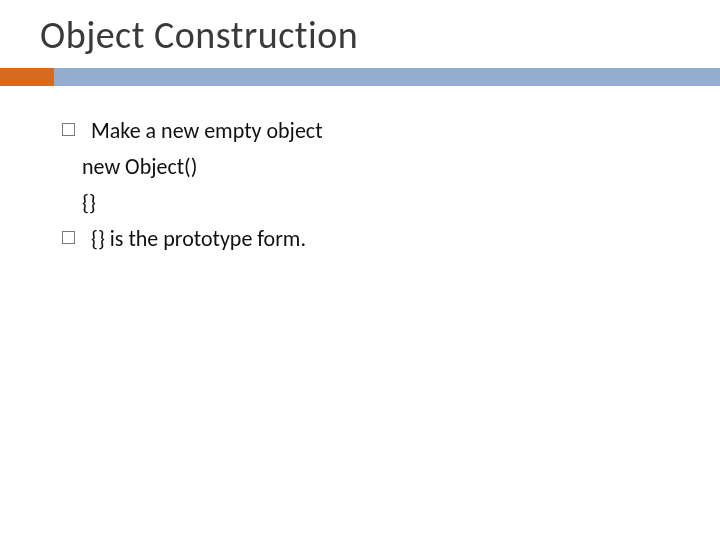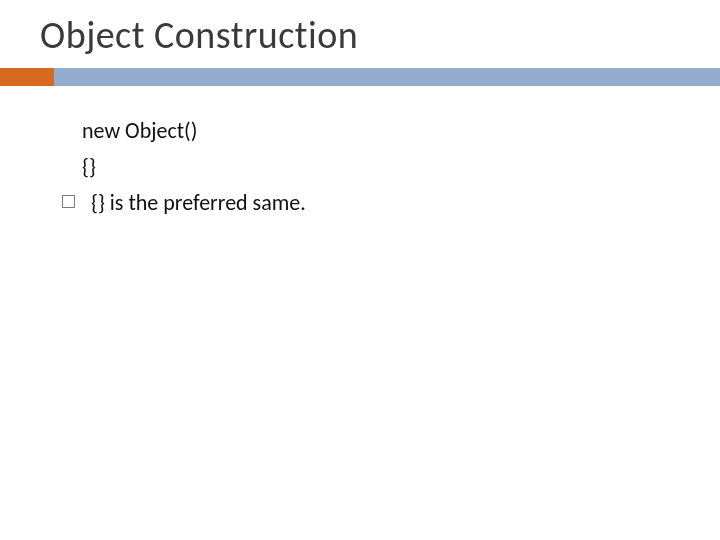--- a/index.html
+++ b/index.html
@@ -67,23 +67,27 @@
 
 <div class="title">Object Construction</div>
 
 <div class="rule">
   <div class="accent"></div>
   <div class="bar"></div>
 </div>
 
 <div class="content">
 
+  <div class="bullet-row">
+    <div class="bullet-box"></div>
+    <div class="bullet-text">Make a new empty object</div>
+  </div>
 
 
   <div class="code-line">new Object()</div>
   <div class="code-line">{}</div>
 
   <div class="bullet-row">
     <div class="bullet-box"></div>
-    <div class="bullet-text">{}  is the preferred same.</div>
+    <div class="bullet-text">{}  is the prototype form.</div>
   </div>
 
 </div>
 
 </body></html>

